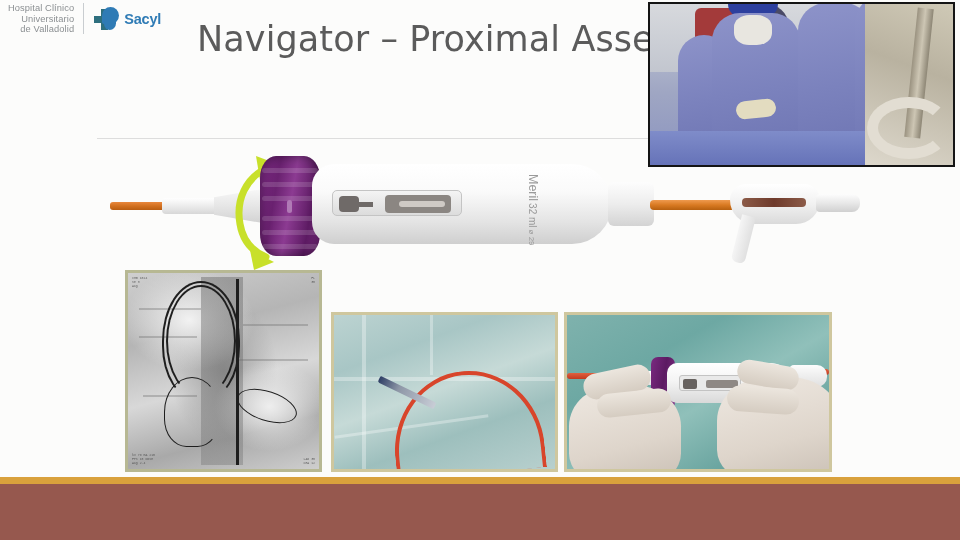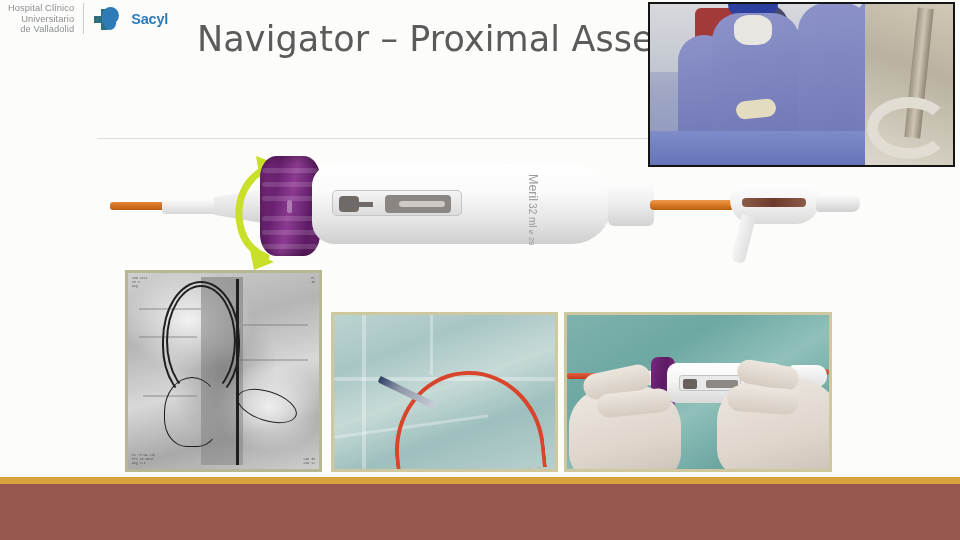--- a/index.html
+++ b/index.html
@@ -9,21 +9,21 @@
     background:#fbfbfa;
     position:relative;
   }
   .slide { position:absolute; inset:0; background:#fcfcfb; }
 
   
   .hdr-logos { position:absolute; left:8px; top:3px; display:flex; align-items:center; gap:9px; }
   .hosp-logo { text-align:right; line-height:10.5px; color:#8b8f92; font-size:9.3px; letter-spacing:.1px; }
   .hosp-logo span { display:block; white-space:nowrap; }
   .logo-div { width:1px; height:31px; background:#c9cdd0; }
-  .sacyl { display:flex; align-items:center; gap:10px; }
+  .sacyl { display:flex; align-items:center; gap:3px; }
   .sacyl-mark { position:relative; width:28px; height:24px; }
   .sacyl-mark .cross-v { position:absolute; left:8px; top:2px; width:7px; height:21px; background:#2e6f7e; }
   .sacyl-mark .cross-h { position:absolute; left:1px; top:9.5px; width:21px; height:7px; background:#2e6f7e; }
   .sacyl-mark .swoosh {
     position:absolute; left:9px; top:0px; width:17px; height:17px;
     background:#2f7bb5; border-radius:50% 50% 50% 2px;
   }
   .sacyl-mark .swoosh2 {
     position:absolute; left:11px; top:10px; width:12px; height:13px;
     background:#2f7bb5; border-radius:0 0 60% 55%;

